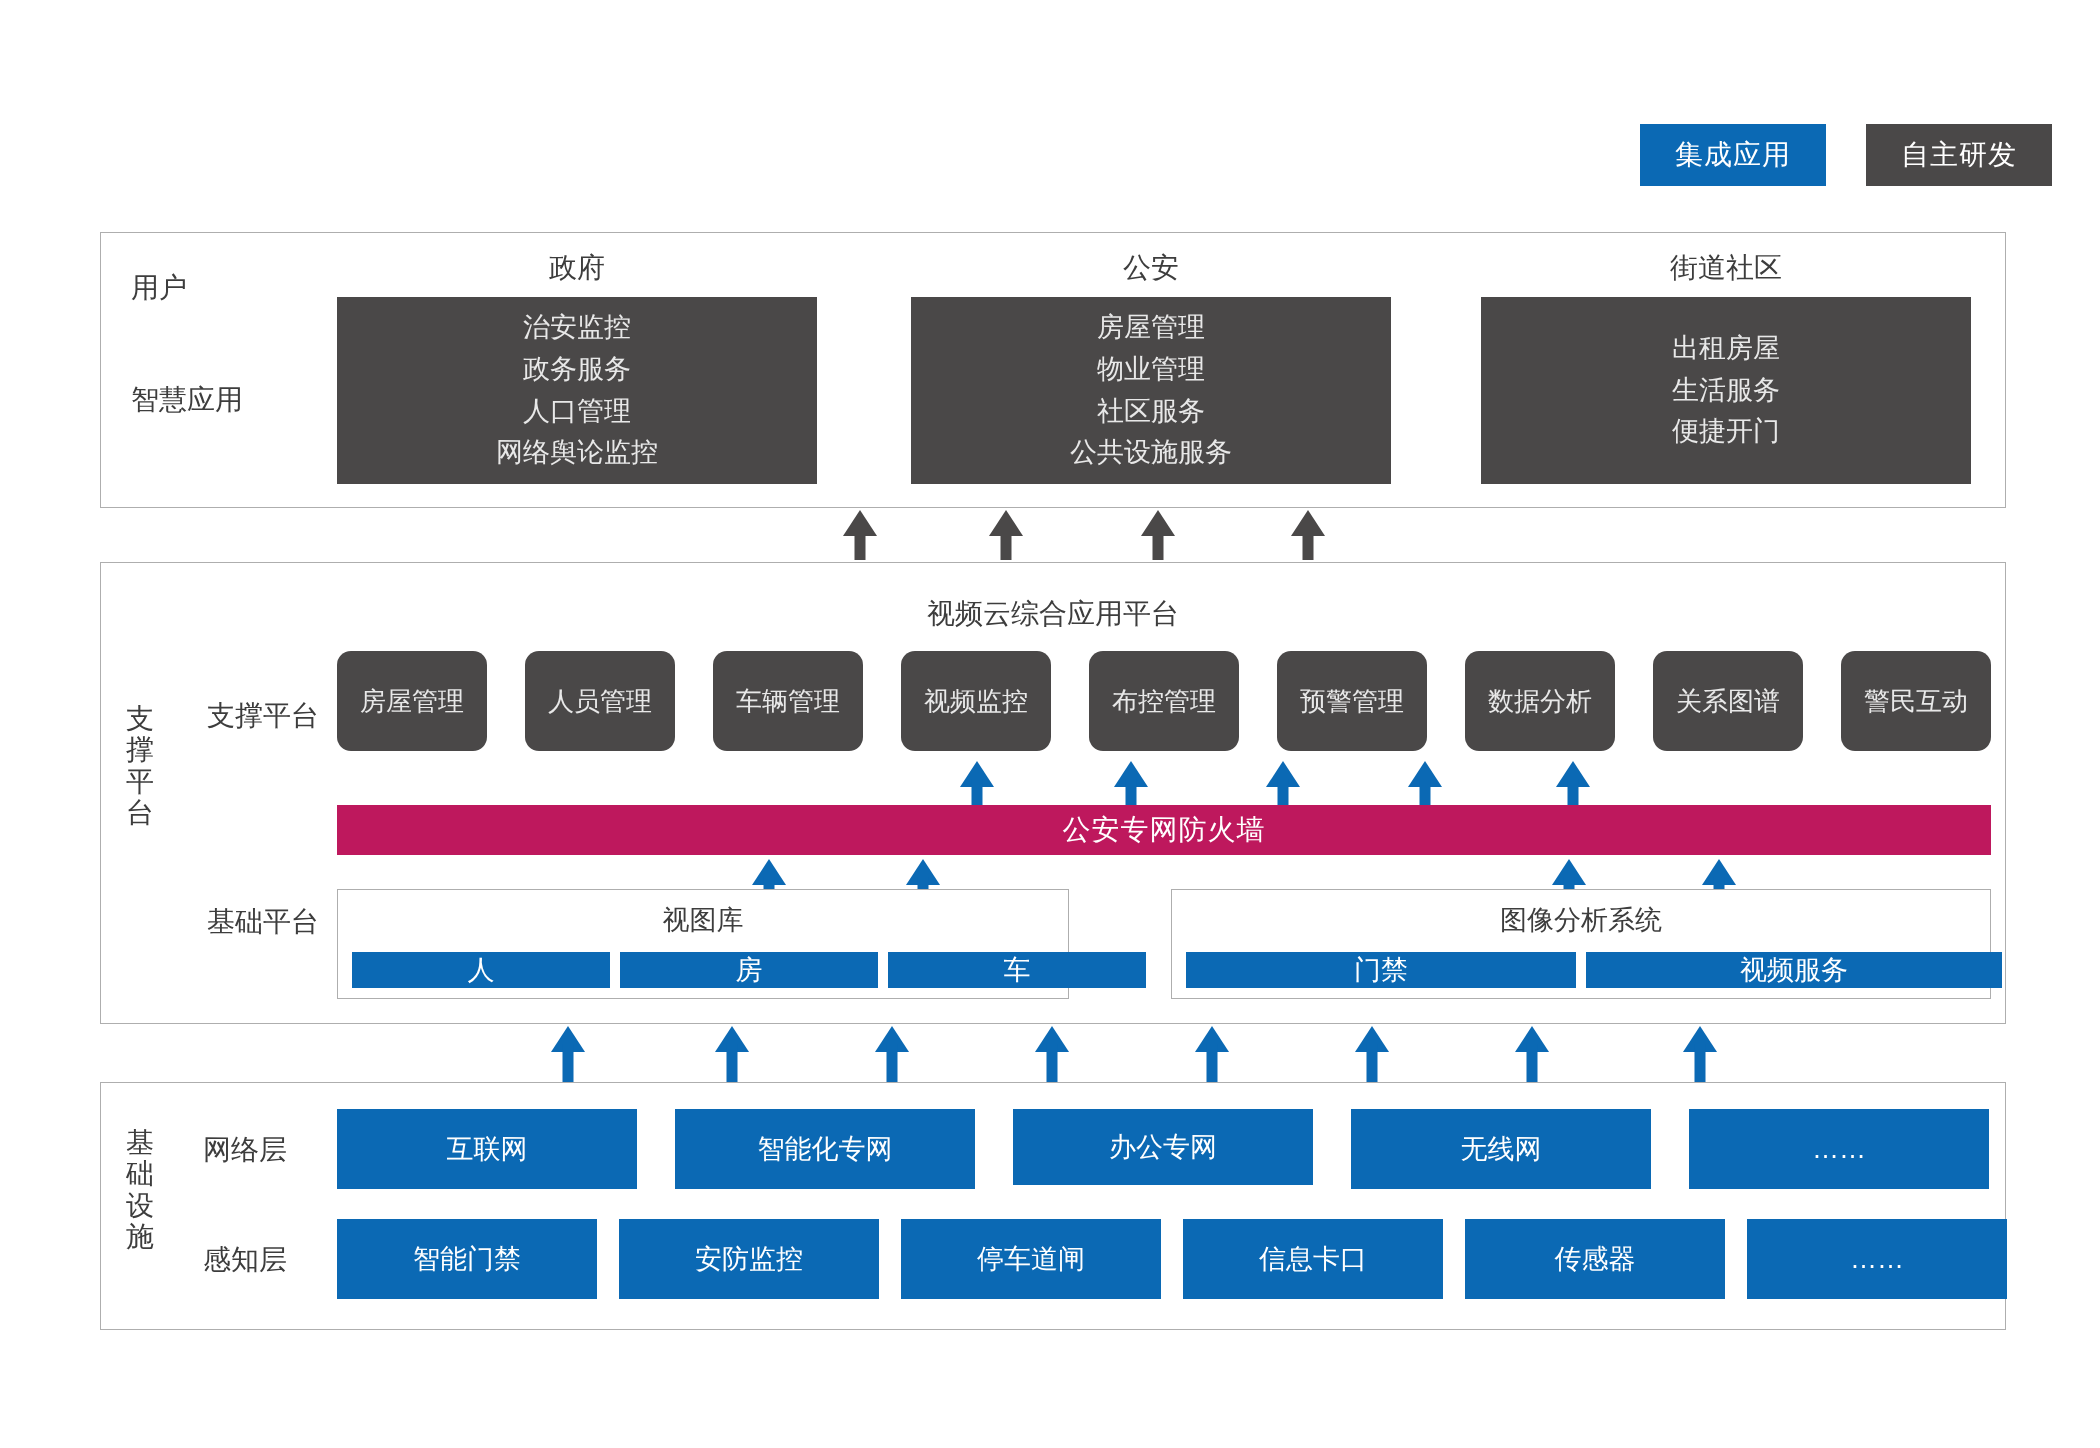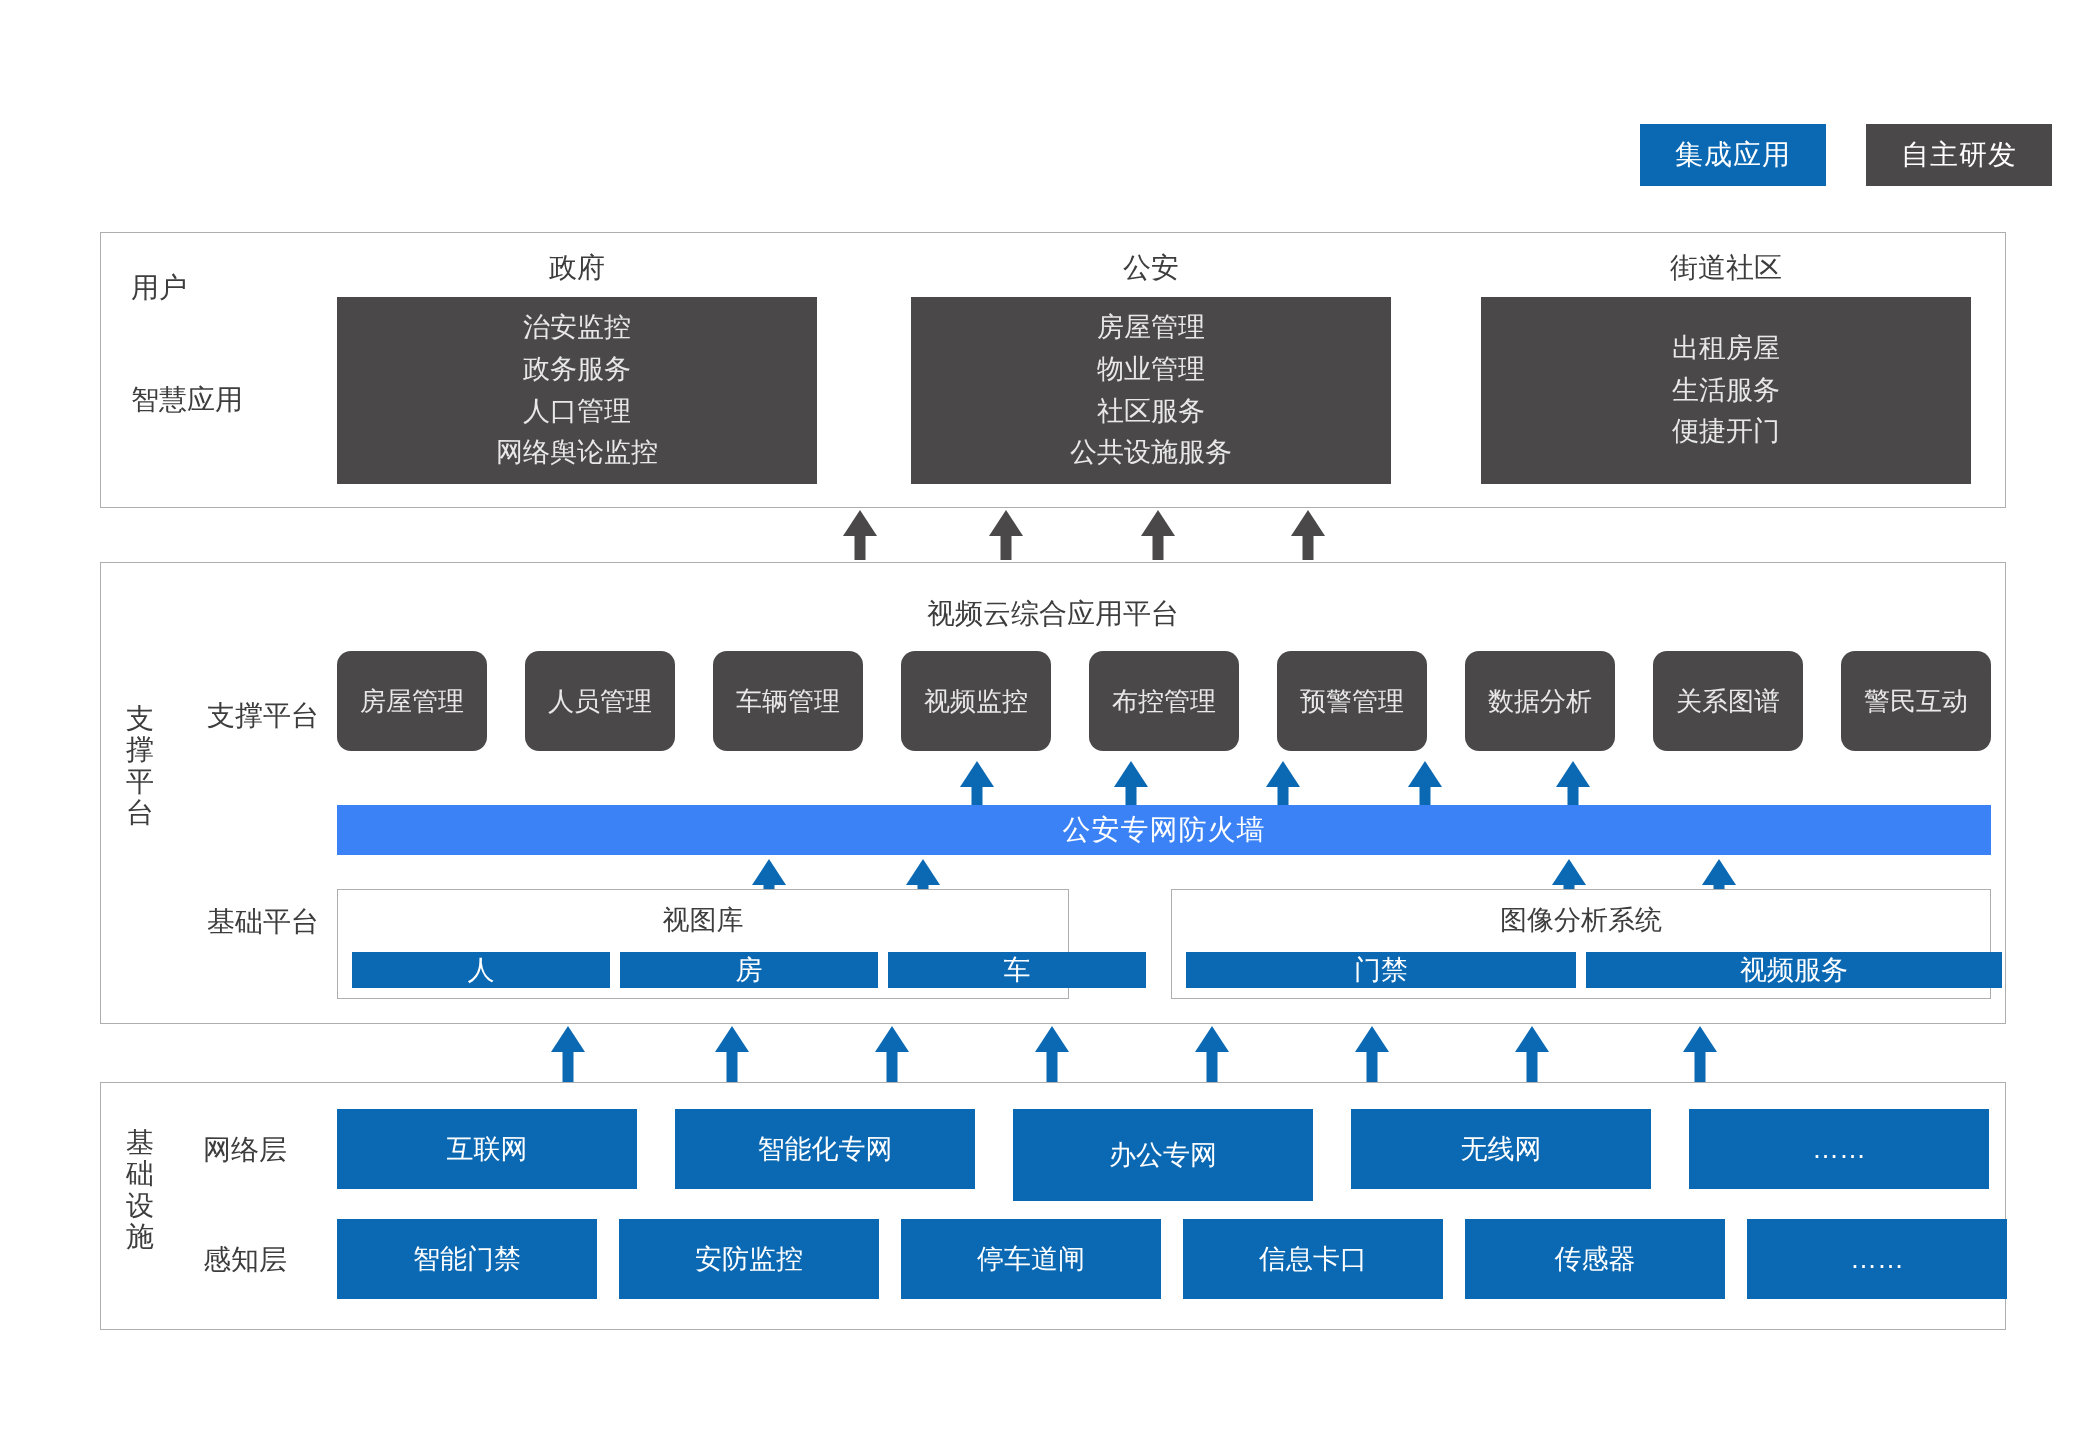--- a/index.html
+++ b/index.html
@@ -133,21 +133,21 @@
     border-radius: 14px;
     display: flex;
     align-items: center;
     justify-content: center;
     font-size: 26px;
     white-space: nowrap;
   }
 
   .firewall {
     position: absolute;
-    background: #3b82f6;
+    background: #be185d;
     color: #ffffff;
     display: flex;
     align-items: center;
     justify-content: center;
     font-size: 28px;
     letter-spacing: 1px;
   }
 
   .basic-group {
     position: absolute;
@@ -390,21 +390,21 @@
   <div class="section" id="infra-section">
     <div class="vert-label" style="left:22px; top:44px;">基础设施</div>
 
     <div class="row-label" style="left:102px; top:48px;">网络层</div>
     <div class="infra-item" style="left:236px;  top:26px; width:300px; height:80px;">
         <span>互联网</span>
       </div>
     <div class="infra-item" style="left:574px;  top:26px; width:300px; height:80px;">
         <span>智能化专网</span>
       </div>
-    <div class="infra-item" style="left:912px;  top:26px; width:300px; height:92px;text-align:center;">
+    <div class="infra-item" style="left:912px;  top:26px; width:300px; height:76px;text-align:center;">
         <span>办公专网</span>
       </div>
     <div class="infra-item" style="left:1250px; top:26px; width:300px; height:80px;">
         <span>无线网</span>
       </div>
     <div class="infra-item" style="left:1588px; top:26px; width:300px; height:80px;">
         <span>……</span>
       </div>
 
     <div class="row-label" style="left:102px; top:158px;">感知层</div>

